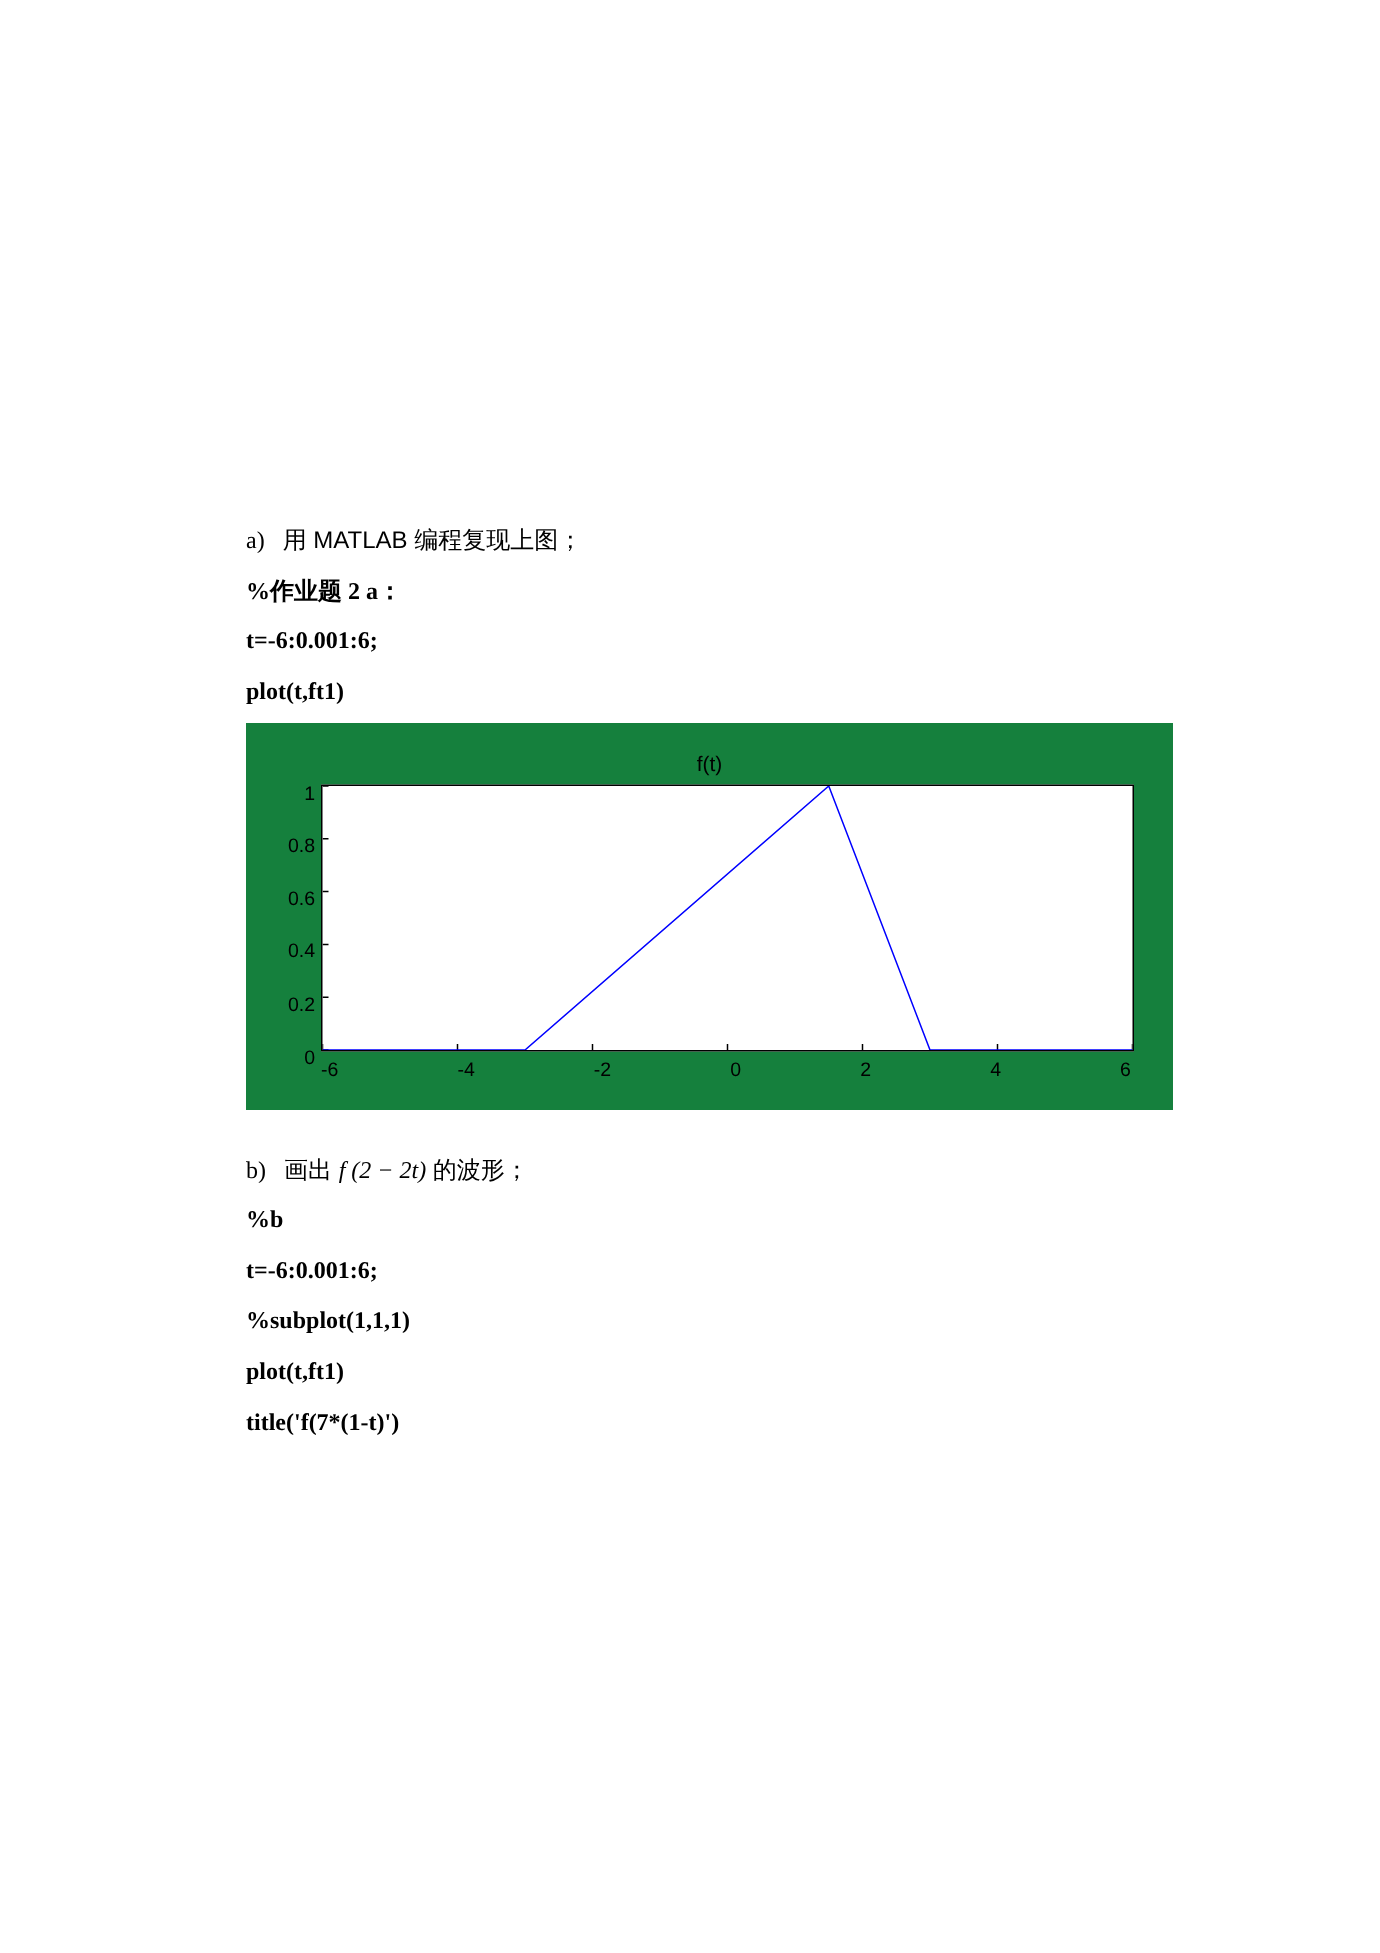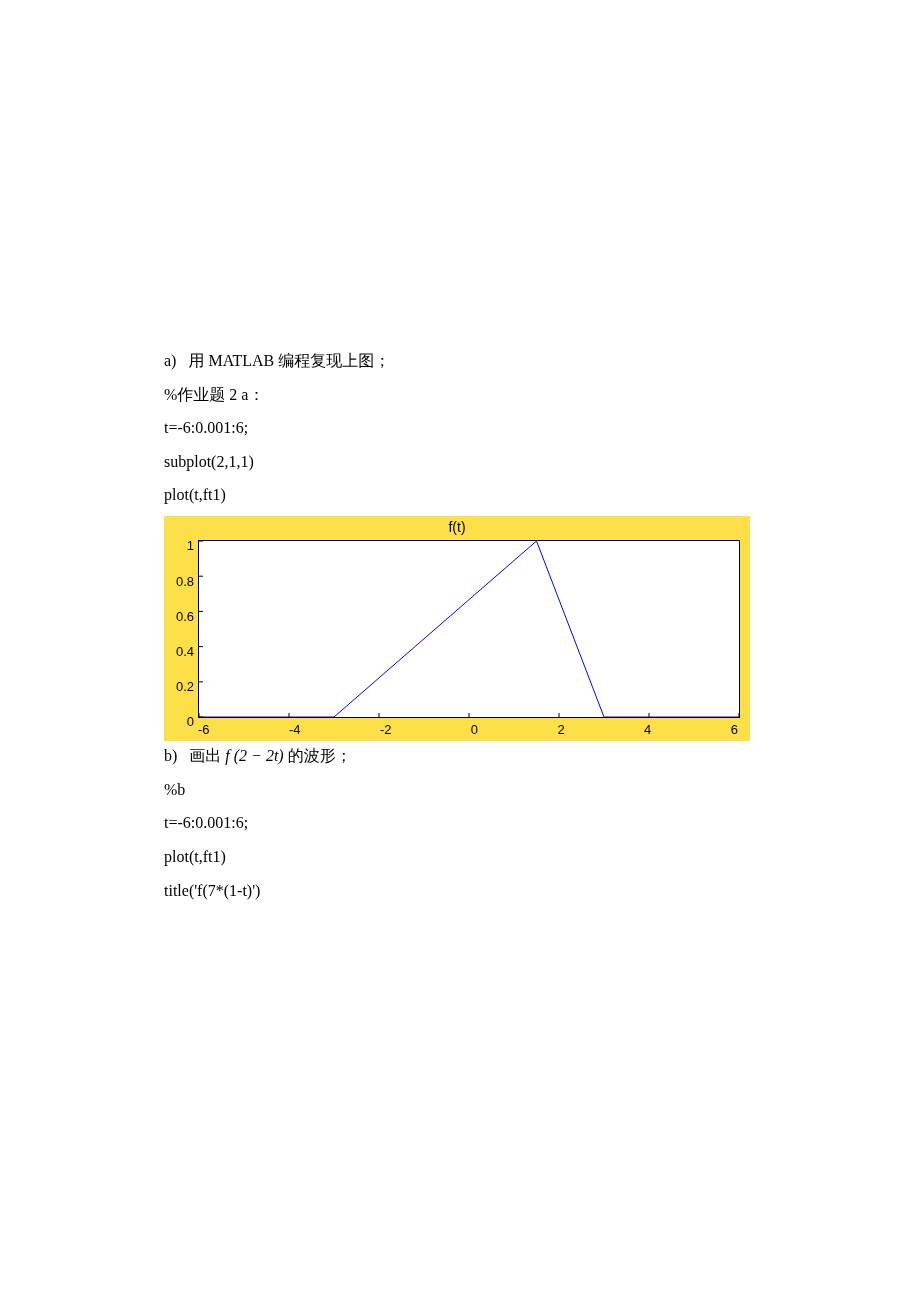--- a/index.html
+++ b/index.html
@@ -12,26 +12,26 @@
   .page {
     padding: 340px 164px 120px 164px;
     font-size: 16px;
     line-height: 1.6;
     color: #000;
   }
   .line {
     margin: 8px 0;
   }
   .bold {
-    font-weight: normal;
+    font-weight: bold;
   }
   .chart-container {
     width: 586px;
-    background: #fde047;
-    padding: 0;
+    background: #15803d;
+    padding: 16px;
     margin-top: 6px;
   }
   .chart-title {
     text-align: center;
     font-size: 14px;
     font-family: Arial, sans-serif;
     padding-bottom: 2px;
   }
   .axes-row {
     display: flex;
@@ -71,35 +71,34 @@
     width: 100%;
     height: 100%;
   }
   .ytick {
     line-height: 0;
     height: 0;
     display: block;
     transform: translateY(6px);
   }
   .italic { font-style: italic; }
-  .cn { font-family: Liberation Serif, serif; }
+  .cn { font-family: Liberation Sans, sans-serif; }
 </style>
 </head>
 <body>
 
 <div class="page">
 
   <div class="line">
     <span>a)</span>&nbsp;&nbsp;
     <span class="cn">用 MATLAB 编程复现上图；</span>
   </div>
 
   <div class="line bold">%作业题 2   a：</div>
   <div class="line bold">t=-6:0.001:6;</div>
-  <div class="line bold">subplot(2,1,1)</div>
   <div class="line bold">plot(t,ft1)</div>
 
   <div class="chart-container">
     <div class="chart-title">f(t)</div>
     <div class="axes-row">
       <div class="yaxis">
         <span class="ytick">1</span>
         <span class="ytick">0.8</span>
         <span class="ytick">0.6</span>
         <span class="ytick">0.4</span>
@@ -131,23 +130,24 @@
       <span>-6</span>
       <span>-4</span>
       <span>-2</span>
       <span>0</span>
       <span>2</span>
       <span>4</span>
       <span>6</span>
     </div>
   </div>
 
-  <div class="line" style="margin-top:2px">
+  <div class="line" style="margin-top:28px">
     <span>b)</span>&nbsp;&nbsp;
     <span class="cn">画出 </span><span class="italic">f (2 − 2t)</span><span class="cn"> 的波形；</span>
   </div>
 
   <div class="line bold">%b</div>
   <div class="line bold">t=-6:0.001:6;</div>
+  <div class="line bold">%subplot(1,1,1)</div>
   <div class="line bold">plot(t,ft1)</div>
   <div class="line bold">title('f(7*(1-t)')</div>
 
 </div>
 
 </body></html>

